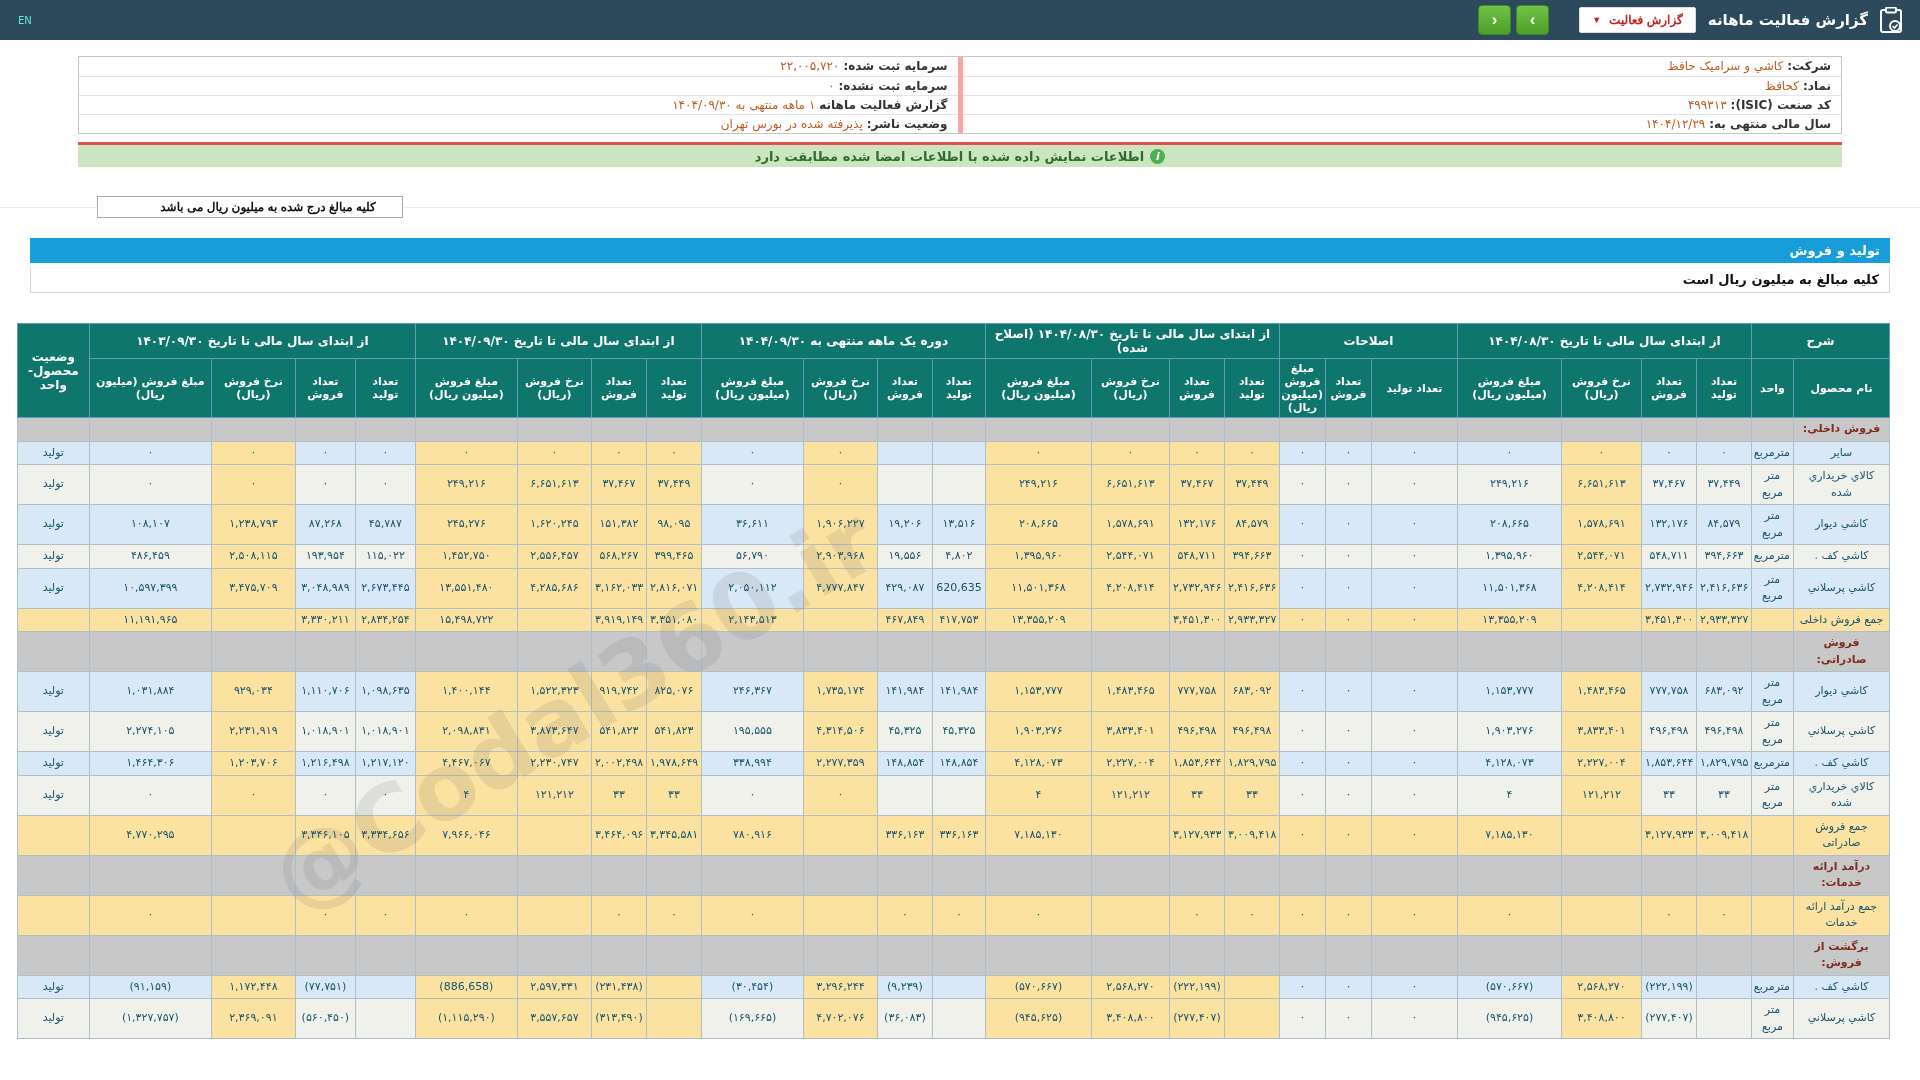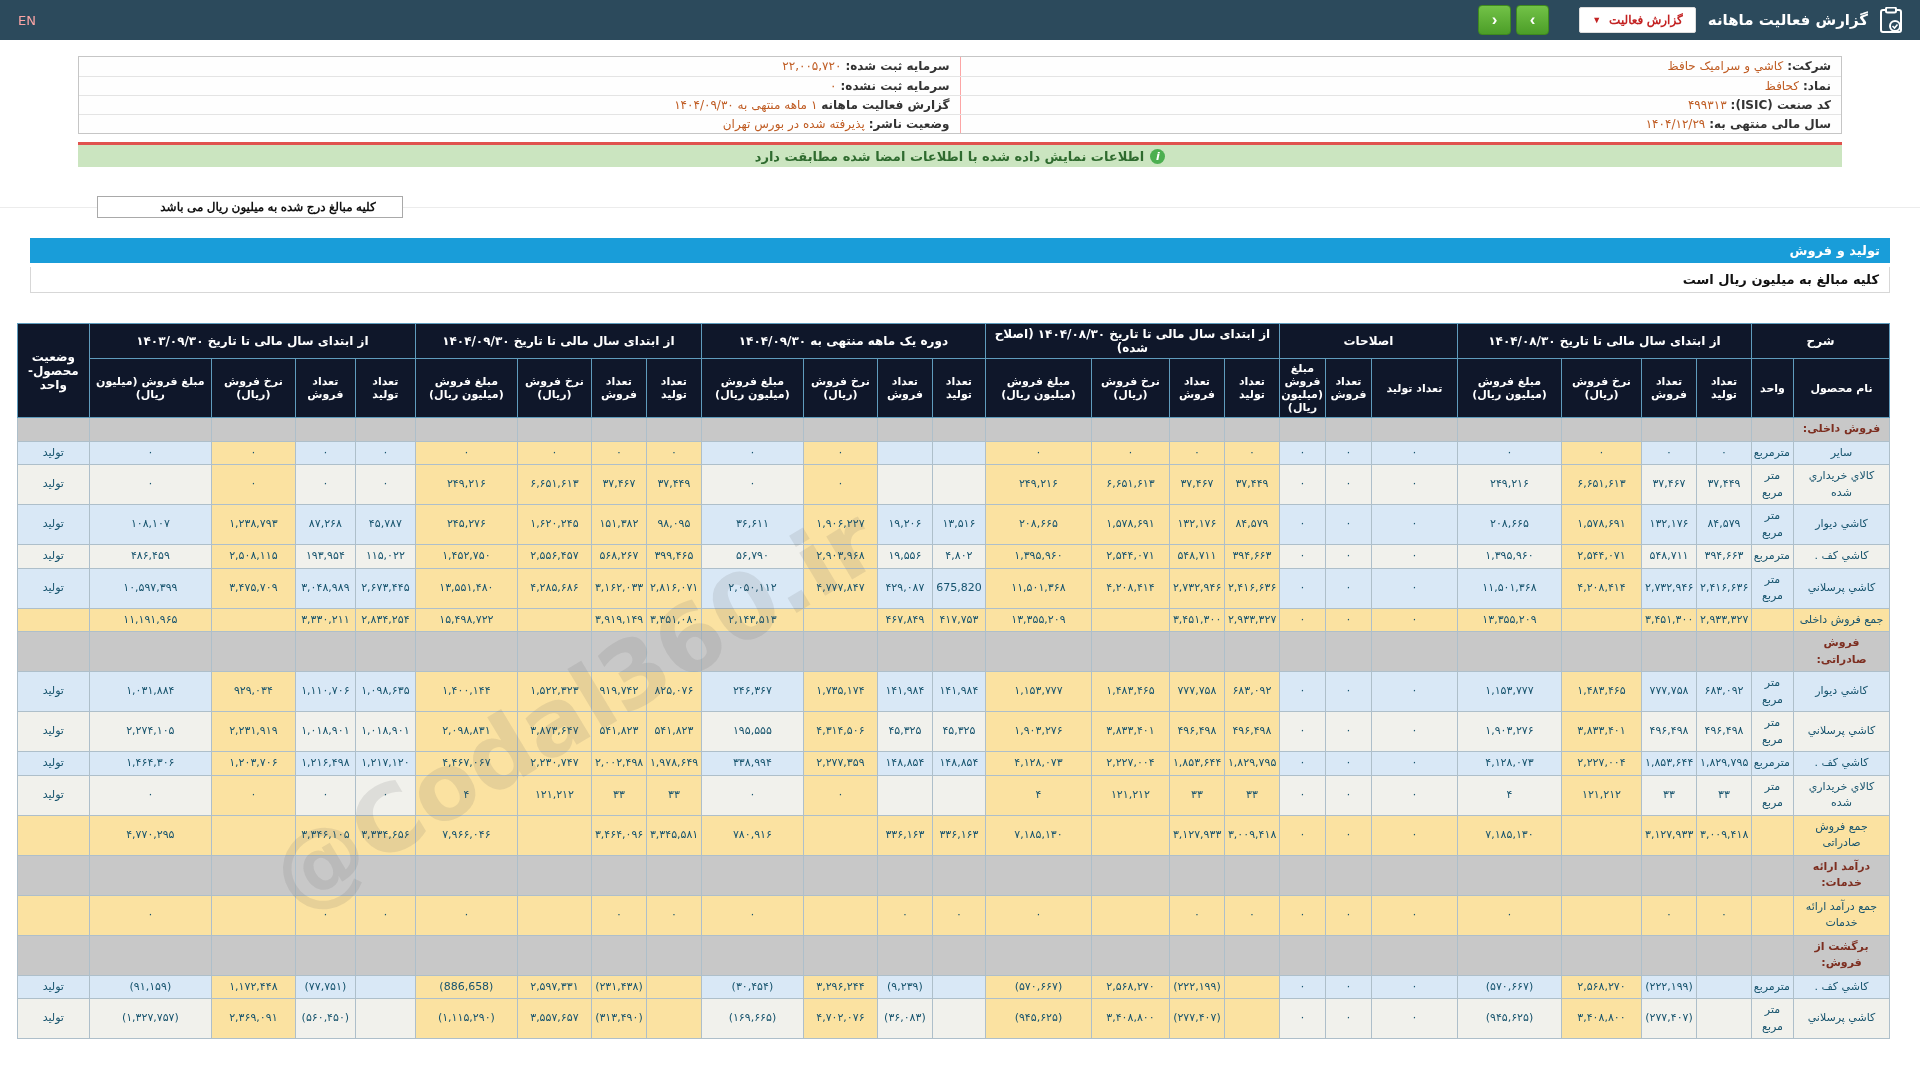--- a/index.html
+++ b/index.html
@@ -11,28 +11,28 @@
   .topbar .title { color:#fff; font-size:15px; font-weight:bold; }
   .report-icon { width:22px; height:26px; }
   .dd-btn { background:#fff; color:#c32222; font-size:12px; font-weight:bold;
     border:1px solid #ddd; border-radius:2px; padding:5px 12px; display:flex;
     align-items:center; gap:8px; cursor:pointer; }
   .dd-btn .chev { font-size:9px; }
   .navs { display:flex; gap:5px; margin-right:18px; }
   .nav-btn { width:33px; height:30px; border:1px solid #3e8a1e; border-radius:4px;
     background:linear-gradient(#72c247,#4c9e28); color:#fff; font-size:17px;
     font-weight:bold; line-height:28px; text-align:center; cursor:pointer; }
-  .lang { margin-right:auto; color:#fca5a5; font-size:13px; cursor:pointer; }
+  .lang { margin-right:auto; color:#5eead4; font-size:10px; cursor:pointer; }
   
   .info-wrap { margin:16px 78px 0 78px; border:1px solid #c6c6c6; background:#fefefe; }
   .info-table { width:100%; border-collapse:collapse; }
   .info-table td { border-bottom:1px solid #e4e4e4; padding:2px 10px; font-size:12px;
     height:19px; width:50%; }
   .info-table tr:last-child td { border-bottom:none;text-align:right; }
-  .info-table td.rt { border-left:1px solid #fca5a5; }
+  .info-table td.rt { border-left:5px solid #fca5a5; }
   .ilabel { color:#333; font-weight:600; }
   .ivalue { color:#bf5b22; padding-right:4px; }
   
   .notice { margin:8px 78px 0 78px; border-top:3px solid #e0524e; background:#cbe5c0;
     height:25px; display:flex; align-items:center; justify-content:center; gap:6px;
     font-size:13px; font-weight:bold; color:#2f6b2f; }
   .info-i { width:15px; height:15px; border-radius:50%; background:#4caf50; color:#fff;
     font-size:11px; font-weight:bold; text-align:center; line-height:15px;
     font-style:italic; }
   
@@ -41,21 +41,21 @@
     color:#111; text-align:center; line-height:20px; cursor:pointer;padding-left:36px; }
   .divider { margin-top:40px; border-bottom:1px solid #ececec; }
   
   .sec-bar { margin:30px 30px 0 30px; background:#199dd9; color:#fff; font-size:13px;
     font-weight:bold; padding:5px 10px; }
   .sec-note { margin:4px 30px; border:1px solid #d7d7d7; border-top:none; font-size:13px;
     font-weight:bold; color:#111; padding:5px 10px; }
   
   .tbl-wrap { margin:30px 30px 0 30px; position:relative; }
   table.main { border-collapse:collapse; table-layout:fixed; width:1860px; }
-  table.main th { background:#0f172a; color:#fff; border:1px solid #5f9cbd;
+  table.main th { background:#0f766e; color:#fff; border:1px solid #5f9cbd;
     font-size:11px; font-weight:bold; padding:3px 2px; }
   table.main th.grp { font-size:12px; }
   table.main td { border:1px solid #aebfca; font-size:11px; color:#17546e;
     padding:3px 3px; text-align:center; vertical-align:middle; line-height:1.5; }
   td.name { text-align:right; color:#1d5a86; padding-right:5px; }
   td.num { direction:ltr; }
   tr.blue td { background:#d9e8f6; }
   tr.white td { background:#f1f1ec; }
   tr.total td { background:#fbe2a1; }
   tr.sect td { background:#c8c8c8; }
@@ -342,21 +342,21 @@
           <td class="num">۲,۷۳۲,۹۴۶</td>
           <td class="num y">۴,۲۰۸,۴۱۴</td>
           <td class="num">۱۱,۵۰۱,۳۶۸</td>
           <td class="num">۰</td>
           <td class="num">۰</td>
           <td class="num">۰</td>
           <td class="num y">۲,۴۱۶,۶۳۶</td>
           <td class="num y">۲,۷۳۲,۹۴۶</td>
           <td class="num y">۴,۲۰۸,۴۱۴</td>
           <td class="num y">۱۱,۵۰۱,۳۶۸</td>
-          <td class="num">675,820</td>
+          <td class="num">620,635</td>
           <td class="num">۴۲۹,۰۸۷</td>
           <td class="num y">۴,۷۷۷,۸۴۷</td>
           <td class="num">۲,۰۵۰,۱۱۲</td>
           <td class="num y">۲,۸۱۶,۰۷۱</td>
           <td class="num y">۳,۱۶۲,۰۳۳</td>
           <td class="num y">۴,۲۸۵,۶۸۶</td>
           <td class="num y">۱۳,۵۵۱,۴۸۰</td>
           <td class="num">۲,۶۷۳,۴۴۵</td>
           <td class="num">۳,۰۴۸,۹۸۹</td>
           <td class="num y">۳,۴۷۵,۷۰۹</td>

